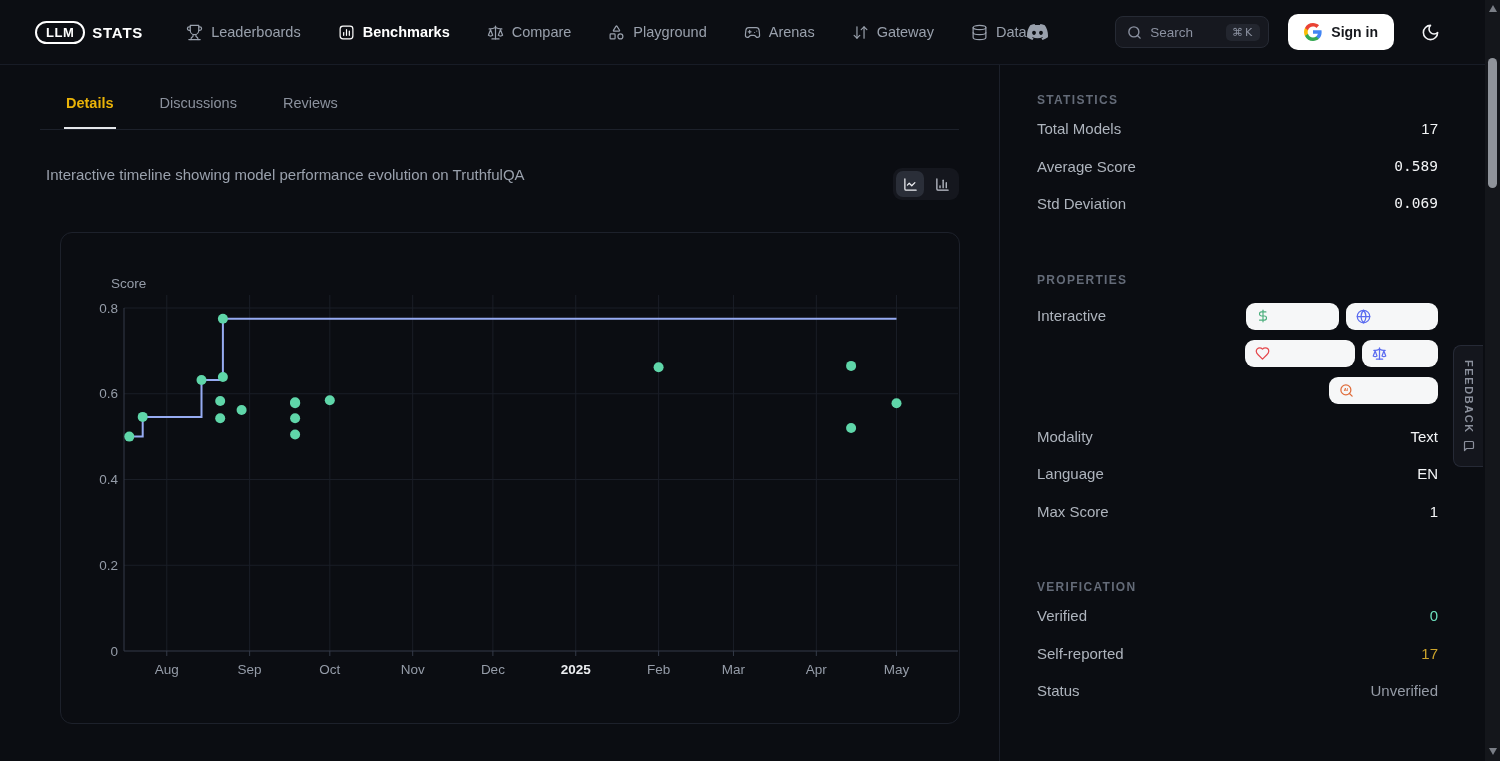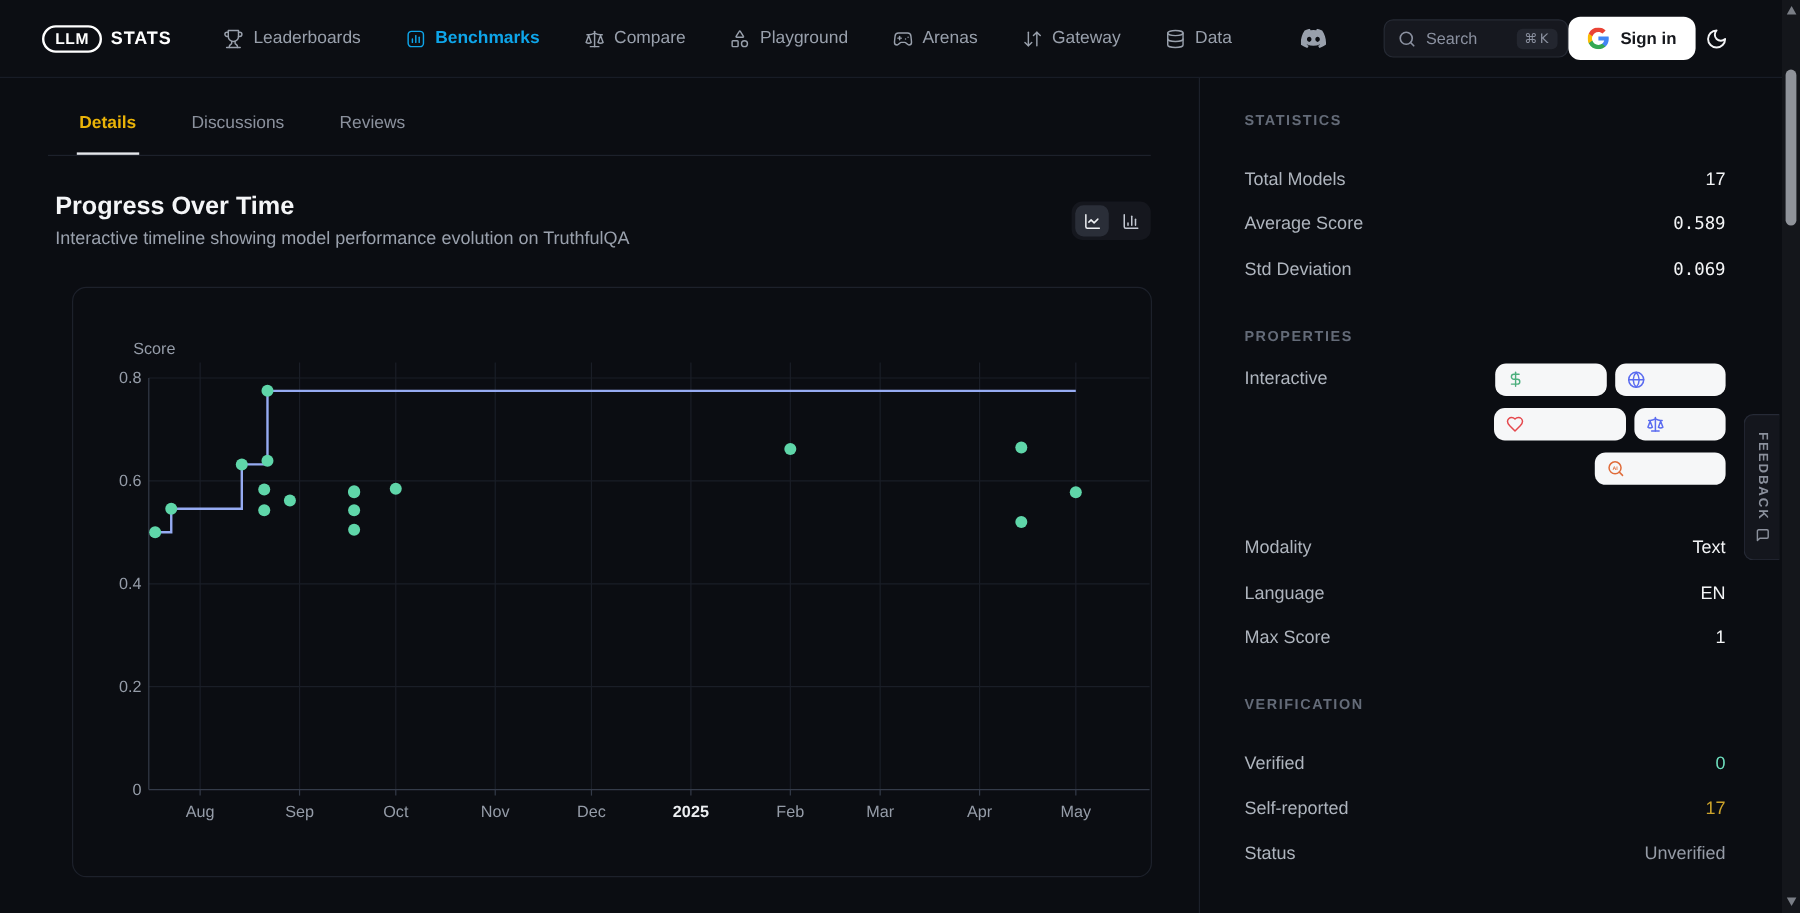--- a/index.html
+++ b/index.html
@@ -9,22 +9,22 @@
   .stroke-ic { fill:none; stroke:currentColor; stroke-width:1.7; stroke-linecap:round; stroke-linejoin:round; }
 
   
   .navbar { position:absolute; top:0; left:0; width:1500px; height:65px; display:flex; align-items:center;
             padding:0 60px 0 35px; border-bottom:1px solid #181c26; background:#0c0e13; z-index:5; }
   .logo { display:flex; align-items:center; gap:7px; cursor:pointer; }
   .logo-pill { border:2.5px solid #fff; border-radius:14px; padding:2px 9px; color:#fff; font-weight:bold; font-size:13px; letter-spacing:.5px; }
   .logo-stats { color:#fff; font-weight:bold; font-size:15px; letter-spacing:.8px; }
   .nav-items { display:flex; align-items:center; gap:37px; margin-left:43px; }
   .nav-item { display:flex; align-items:center; gap:8px; color:#99a0ac; font-size:14.5px; cursor:pointer; }
-  .nav-item.active { color:#0ea5e9; font-weight:600; }
-  .nav-right { margin-left:auto; display:flex; align-items:center; }
+  .nav-item.active { color:#ffffff; font-weight:600; }
+  .nav-right { margin-left:auto; display:flex; align-items:center; gap:19px; }
   .discord { color:#99a0ac; cursor:pointer; margin-right:48px; }
   .searchbox { width:154px; height:32px; background:#16181f; border:1px solid #262a34; border-radius:8px;
                display:flex; align-items:center; gap:8px; padding:0 8px 0 11px; color:#8b91a0; cursor:pointer; }
   .searchbox .stext { font-size:13.5px; flex:1; }
   .kbd { background:#23262f; border-radius:5px; font-size:11px; padding:2px 6px; color:#8b91a0;
          font-family:"DejaVu Sans", sans-serif; letter-spacing:2px; }
   .signin { height:36px; background:#fff; border-radius:10px; display:flex; align-items:center; gap:9px;
             padding:0 16px; cursor:pointer; border:none; }
   .signin span { color:#16181d; font-size:14px; font-weight:600; }
   .moon { color:#f3f4f6; cursor:pointer; margin-left:8px; }
@@ -47,21 +47,21 @@
   .toggle-btn { width:28px; height:26px; display:flex; align-items:center; justify-content:center;
                 border-radius:7px; color:#c3c8d2; cursor:pointer; }
   .toggle-btn.active { background:#2a2e38; color:#eef0f3; }
 
   
   .chart-card { margin:32px 0 0 20px; width:900px; height:492px; border:1px solid #1d212b; border-radius:12px; }
   .chart-card svg { font-family:"Liberation Sans", sans-serif; }
 
   
   .sec-head { font-size:12px; letter-spacing:1.3px; color:#646b78; font-weight:600; margin-bottom:13px; }
-  .srow { display:flex; align-items:flex-end; justify-content:space-between; height:37.5px; }
+  .srow { display:flex; align-items:flex-start; justify-content:space-between; height:37.5px; }
   .srow .lbl { font-size:15px; color:#aeb4bd; }
   .srow .val { font-size:15px; color:#f3f4f6; font-weight:500; }
   .val.mono { font-family:"DejaVu Sans Mono", monospace; font-weight:400; font-size:14.5px; }
   .val.teal { color:#6edfbe; }
   .val.yellow { color:#cca32b; }
   .val.dim { color:#959ba6; font-weight:400; }
   .gap-sec { margin-top:40px; }
   .cat-row { display:flex; align-items:flex-start; justify-content:space-between; margin:16px 0 24px 0; }
   .cat-row .lbl { font-size:15px; color:#aeb4bd; padding-top:4px; }
   .badges { width:202px; display:flex; flex-wrap:wrap; justify-content:flex-end; gap:10px 7px; }
@@ -212,21 +212,20 @@
   <div class="main">
 
     <div class="tabs-row">
       <div class="tab active">Details</div>
       <div class="tab">Discussions</div>
       <div class="tab">Reviews</div>
     </div>
 
     <div class="title-row">
       <div>
-        <div class="page-title">Progress Over Time</div>
         <div class="page-sub">Interactive timeline showing model performance evolution on TruthfulQA</div>
       </div>
       <div class="toggles">
         <div class="toggle-btn active">
           <span>
               <svg width="15" height="15" viewBox="0 0 24 24" class="stroke-ic" style="stroke-width:2">
                 <path d="M3 3v16a2 2 0 0 0 2 2h16"></path>
                 <path d="m19 9-5 5-4-4-3 3"></path>
               </svg>
             </span>

